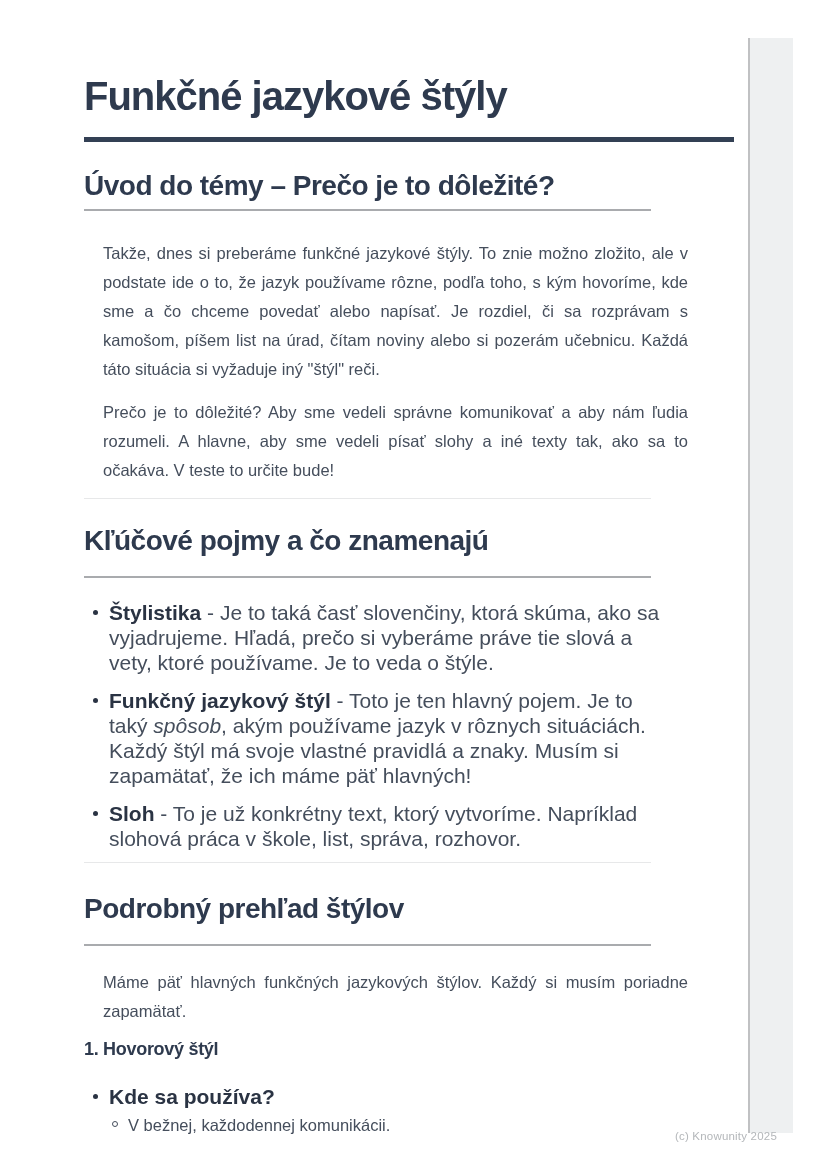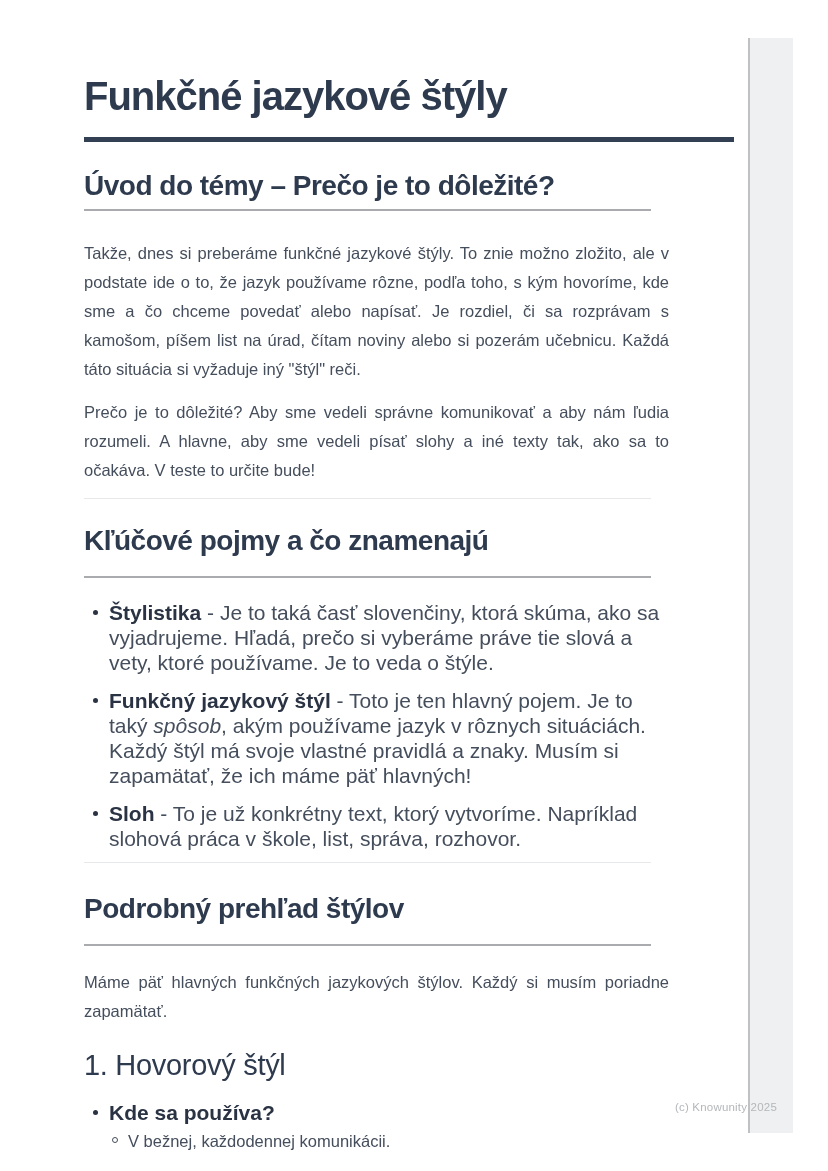--- a/index.html
+++ b/index.html
@@ -38,20 +38,21 @@
   h2.h2-intro{margin-top:26px;}
   h2.h2-terms{margin-top:24px;}
   h2.h2-overview{margin-top:28px;}
   .h2-rule{height:2px;width:567px;background:var(--rule-h2);}
   .h2-rule.r1{margin-top:5px;}
   .h2-rule.r2{margin-top:17px;}
   .h2-rule.r3{margin-top:17px;}
   p.body-p{
     width:585px;font-size:16.5px;line-height:29px;color:var(--body);
     text-align:justify;
+    margin-left:19px;
   }
   p.p-first{margin-top:28px;}
   p.p-follow{margin-top:14px;}
   p.p-overview{margin-top:22px;}
   .divider{height:1px;width:567px;background:var(--divider);}
   .divider.d1{margin-top:13px;}
   .divider.d2{margin-top:11px;}
   ul.plain{list-style:none;width:590px;}
   ul.terms-list{margin-top:22px;}
   li.term-item{display:flex;align-items:flex-start;font-size:21px;line-height:25px;color:var(--body);}
@@ -59,30 +60,30 @@
   .dot{
     flex:none;width:5px;height:5px;border-radius:50%;background:var(--term);
     margin:10px 11px 0 9px;
   }
   .circle{
     flex:none;width:6px;height:6px;border-radius:50%;background:transparent;
     border:1.5px solid var(--body);margin:9px 10px 0 10px;
   }
   .term{font-weight:bold;color:var(--term);}
   h3.sub-heading{
-    margin-top:24px;font-size:29px;line-height:30px;font-weight:normal;
+    margin-top:8px;font-size:18px;line-height:30px;font-weight:bold;
     color:var(--heading);letter-spacing:-0.3px;
   }
   ul.usage-list{margin-top:20px;}
   li.usage-item{display:flex;align-items:flex-start;font-size:21px;line-height:26px;color:var(--body);}
   .usage-title{font-weight:bold;color:var(--term);}
   ul.usage-sub{list-style:none;margin-top:2px;}
   li.usage-sub-item{display:flex;align-items:flex-start;font-size:16.5px;line-height:26px;color:var(--body);margin-left:18px;}
   .doc-footer{
-    position:absolute;top:1101px;right:51px;z-index:3;
+    position:absolute;top:1130px;right:51px;z-index:3;
     font-size:11.5px;color:var(--footer);letter-spacing:0.2px;
   }
   em{font-style:italic;}
 </style>
 </head>
 <body>
 
 <div class="page">
 
   <div class="side-strip"></div>

